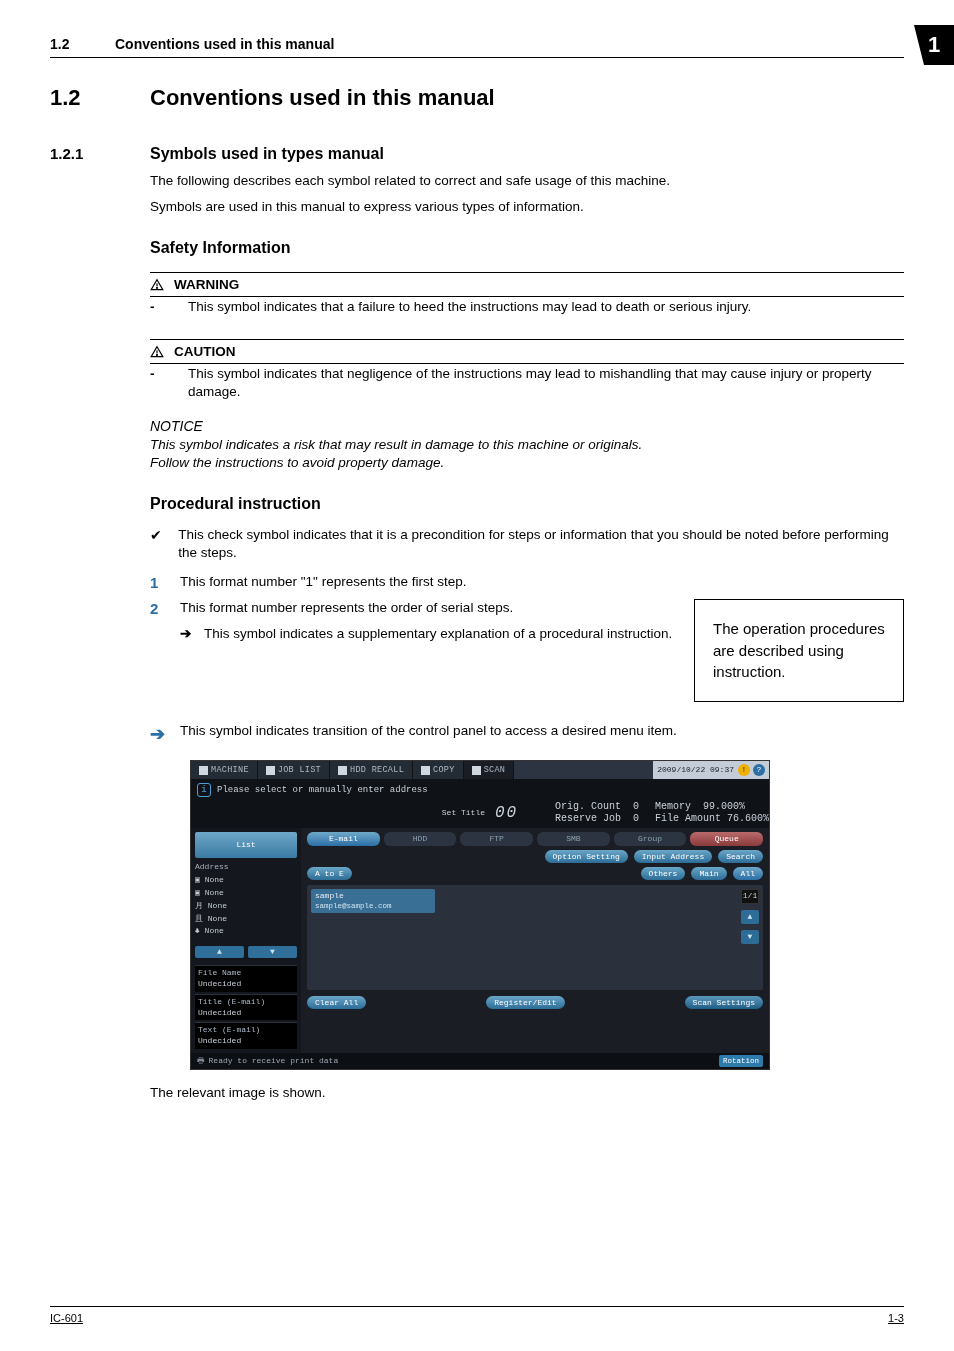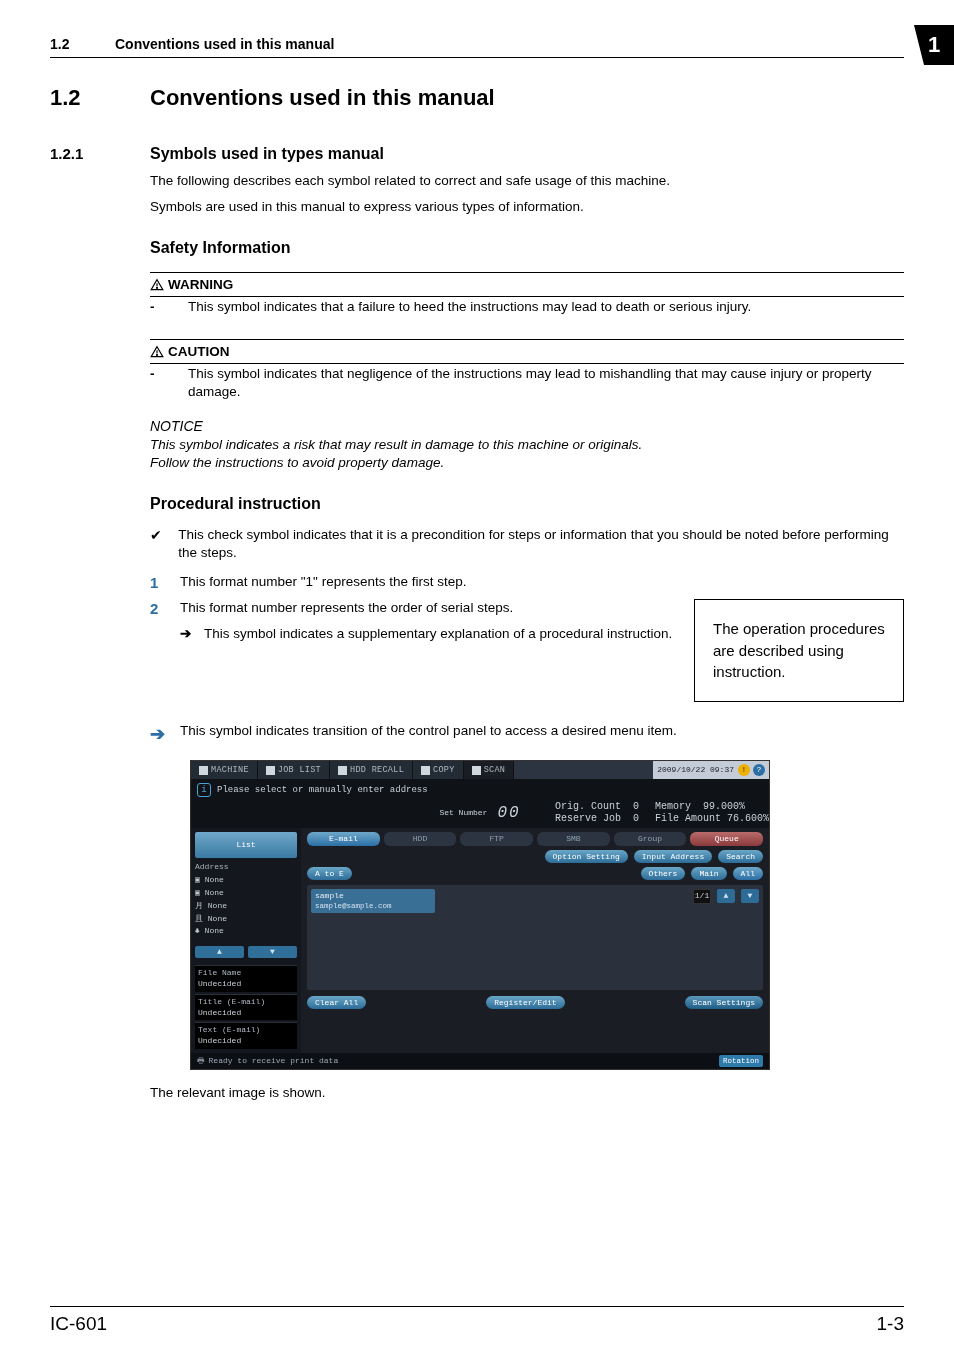--- a/index.html
+++ b/index.html
@@ -56,21 +56,21 @@
     .subsec-heading .num { font-weight: bold; font-size: 15px; width: 100px; }
     .subsec-heading .txt { font-weight: bold; font-size: 16px; }
 
     .body-block { margin-left: 100px; }
     .para { margin-bottom: 8px; }
     .h3 { font-weight: bold; font-size: 16px; margin-top: 20px; margin-bottom: 12px; }
 
     
     .rule-top { border-top: 1.5px solid #000; margin-top: 14px; }
     .rule-mid { border-top: 0.5px solid #000; }
-    .box-label { display:flex; align-items:center; gap:4px; font-weight:bold; font-size:13.5px; padding:3px 0 2px 0;}
+    .box-label { display:flex; align-items:center; gap:10px; font-weight:bold; font-size:13.5px; padding:3px 0 2px 0;}
     .tri-icon { width:14px; height:14px; }
     .bullet-list { padding-left: 0; list-style:none; }
     .bullet-list li { position:relative; padding-left: 38px; margin: 1px 0 3px 0; }
     .bullet-list li::before { content:"-"; position:absolute; left:0; font-weight:bold;}
 
     .notice-title { font-weight:normal; font-style:italic; font-size:14px; margin-top:16px; }
     .notice-body { font-style: italic; margin-bottom: 12px; }
 
     
     .check-row { display:flex; margin-top:6px; }
@@ -117,32 +117,32 @@
     .toptabs { display:flex; gap:4px; margin-bottom:4px;}
     .tt { flex:1; height:14px; display:flex;align-items:center;justify-content:center; font-size:8px; border-radius:6px; background:#2b3440; color:#8fa1b3;}
     .tt.active { background:linear-gradient(#6fa8c9,#2b6fa6); color:#fff;}
     .tt.red { background:linear-gradient(#b96a6a,#8a3a3a); color:#fff;}
     .actrow { display:flex; gap:6px; justify-content:flex-end; margin-bottom:4px;}
     .pill { background:linear-gradient(#6aa7c8,#2c6c97); color:#fff; font-size:8px; height:13px; padding:0 8px; border-radius:7px; display:flex; align-items:center;}
     .filtrow { display:flex; gap:6px; margin-bottom:5px;}
     .addr-list { background:#2a313c; height:105px; padding:4px; border-radius:2px; position:relative;}
     .addr-item { background:#3a6f95; color:#e3edf5; font-size:8px; padding:2px 4px; width:124px; border-radius:2px; line-height:1.2;}
     .addr-item .sub{ color:#cfe2ef; font-size:7.5px;}
-    .pg-ctrl { position:absolute; right:4px; top:4px; display:flex; gap:6px;justify-content:flex-end; }
+    .pg-ctrl { position:absolute; right:4px; top:4px; display:flex; flex-direction:column; gap:6px;justify-content:flex-end; }
     .pg-num { background:#111; color:#cfd7df; font-size:8px; width:18px; text-align:center; padding:1px 0; border:1px solid #333;}
     .pg-btn { background:#2c6c97; color:#cfe4f2; width:18px; height:14px; display:flex;align-items:center;justify-content:center; font-size:8px; border-radius:2px;}
     .bot-row { display:flex; justify-content:space-between; margin-top:6px;}
     .bot-row .pill:last-child { background:linear-gradient(#5a98bc,#1f5d86);}
     .statusbar { background:#0c0f14; color:#9da7b3; font-size:8px; padding:2px 6px; display:flex; align-items:center;}
     .statusbar .prn { margin-right:4px; opacity:.8;}
     .statusbar .rot { margin-left:auto; background:#2e7bab; color:#fff; font-size:7.5px; padding:1px 4px; border-radius:2px;}
     .sq-icon { width:9px; height:9px; display:inline-block; background:#cfd7df; }
 
     
-    .footer { position:absolute; left:50px; right:50px; bottom:14px; border-top:1px solid #000; display:flex; justify-content:space-between; padding-top:4px; font-size:19px;}
+    .footer { position:absolute; left:50px; right:50px; bottom:25px; border-top:1px solid #000; display:flex; justify-content:space-between; padding-top:4px; font-size:11px;text-decoration:underline;}
   </style>
 </head>
 <body>
 
 <div class="header-row">
   <span class="header-num">1.2</span>
   <span class="header-title">Conventions used in this manual</span>
   <div class="chapter-tab">
     <span>1</span>
   </div>
@@ -263,21 +263,21 @@
         <span class="help-circ">?</span>
       </div>
     </div>
 
     <div class="info-row">
       <span class="info-i">i</span>
       <span>Please select or manually enter address</span>
     </div>
     <div class="set-row">
       <div style="flex:1"></div>
-      <span style="font-size:8px;">Set Number</span>
+      <span style="font-size:8px;">Set Title</span>
       <span class="seven-seg">00</span>
       <div class="info-right" style="flex:1; justify-content:flex-end;">
         <div class="grp">
           <div><span>Orig. Count</span>&nbsp;&nbsp;<span>0</span></div>
           <div><span>Reserve Job</span>&nbsp;&nbsp;<span>0</span></div>
         </div>
         <div class="grp">
           <div><span>Memory</span>&nbsp;&nbsp;<span>99.000%</span></div>
           <div><span>File Amount</span>&nbsp;<span>76.600%</span></div>
         </div>

